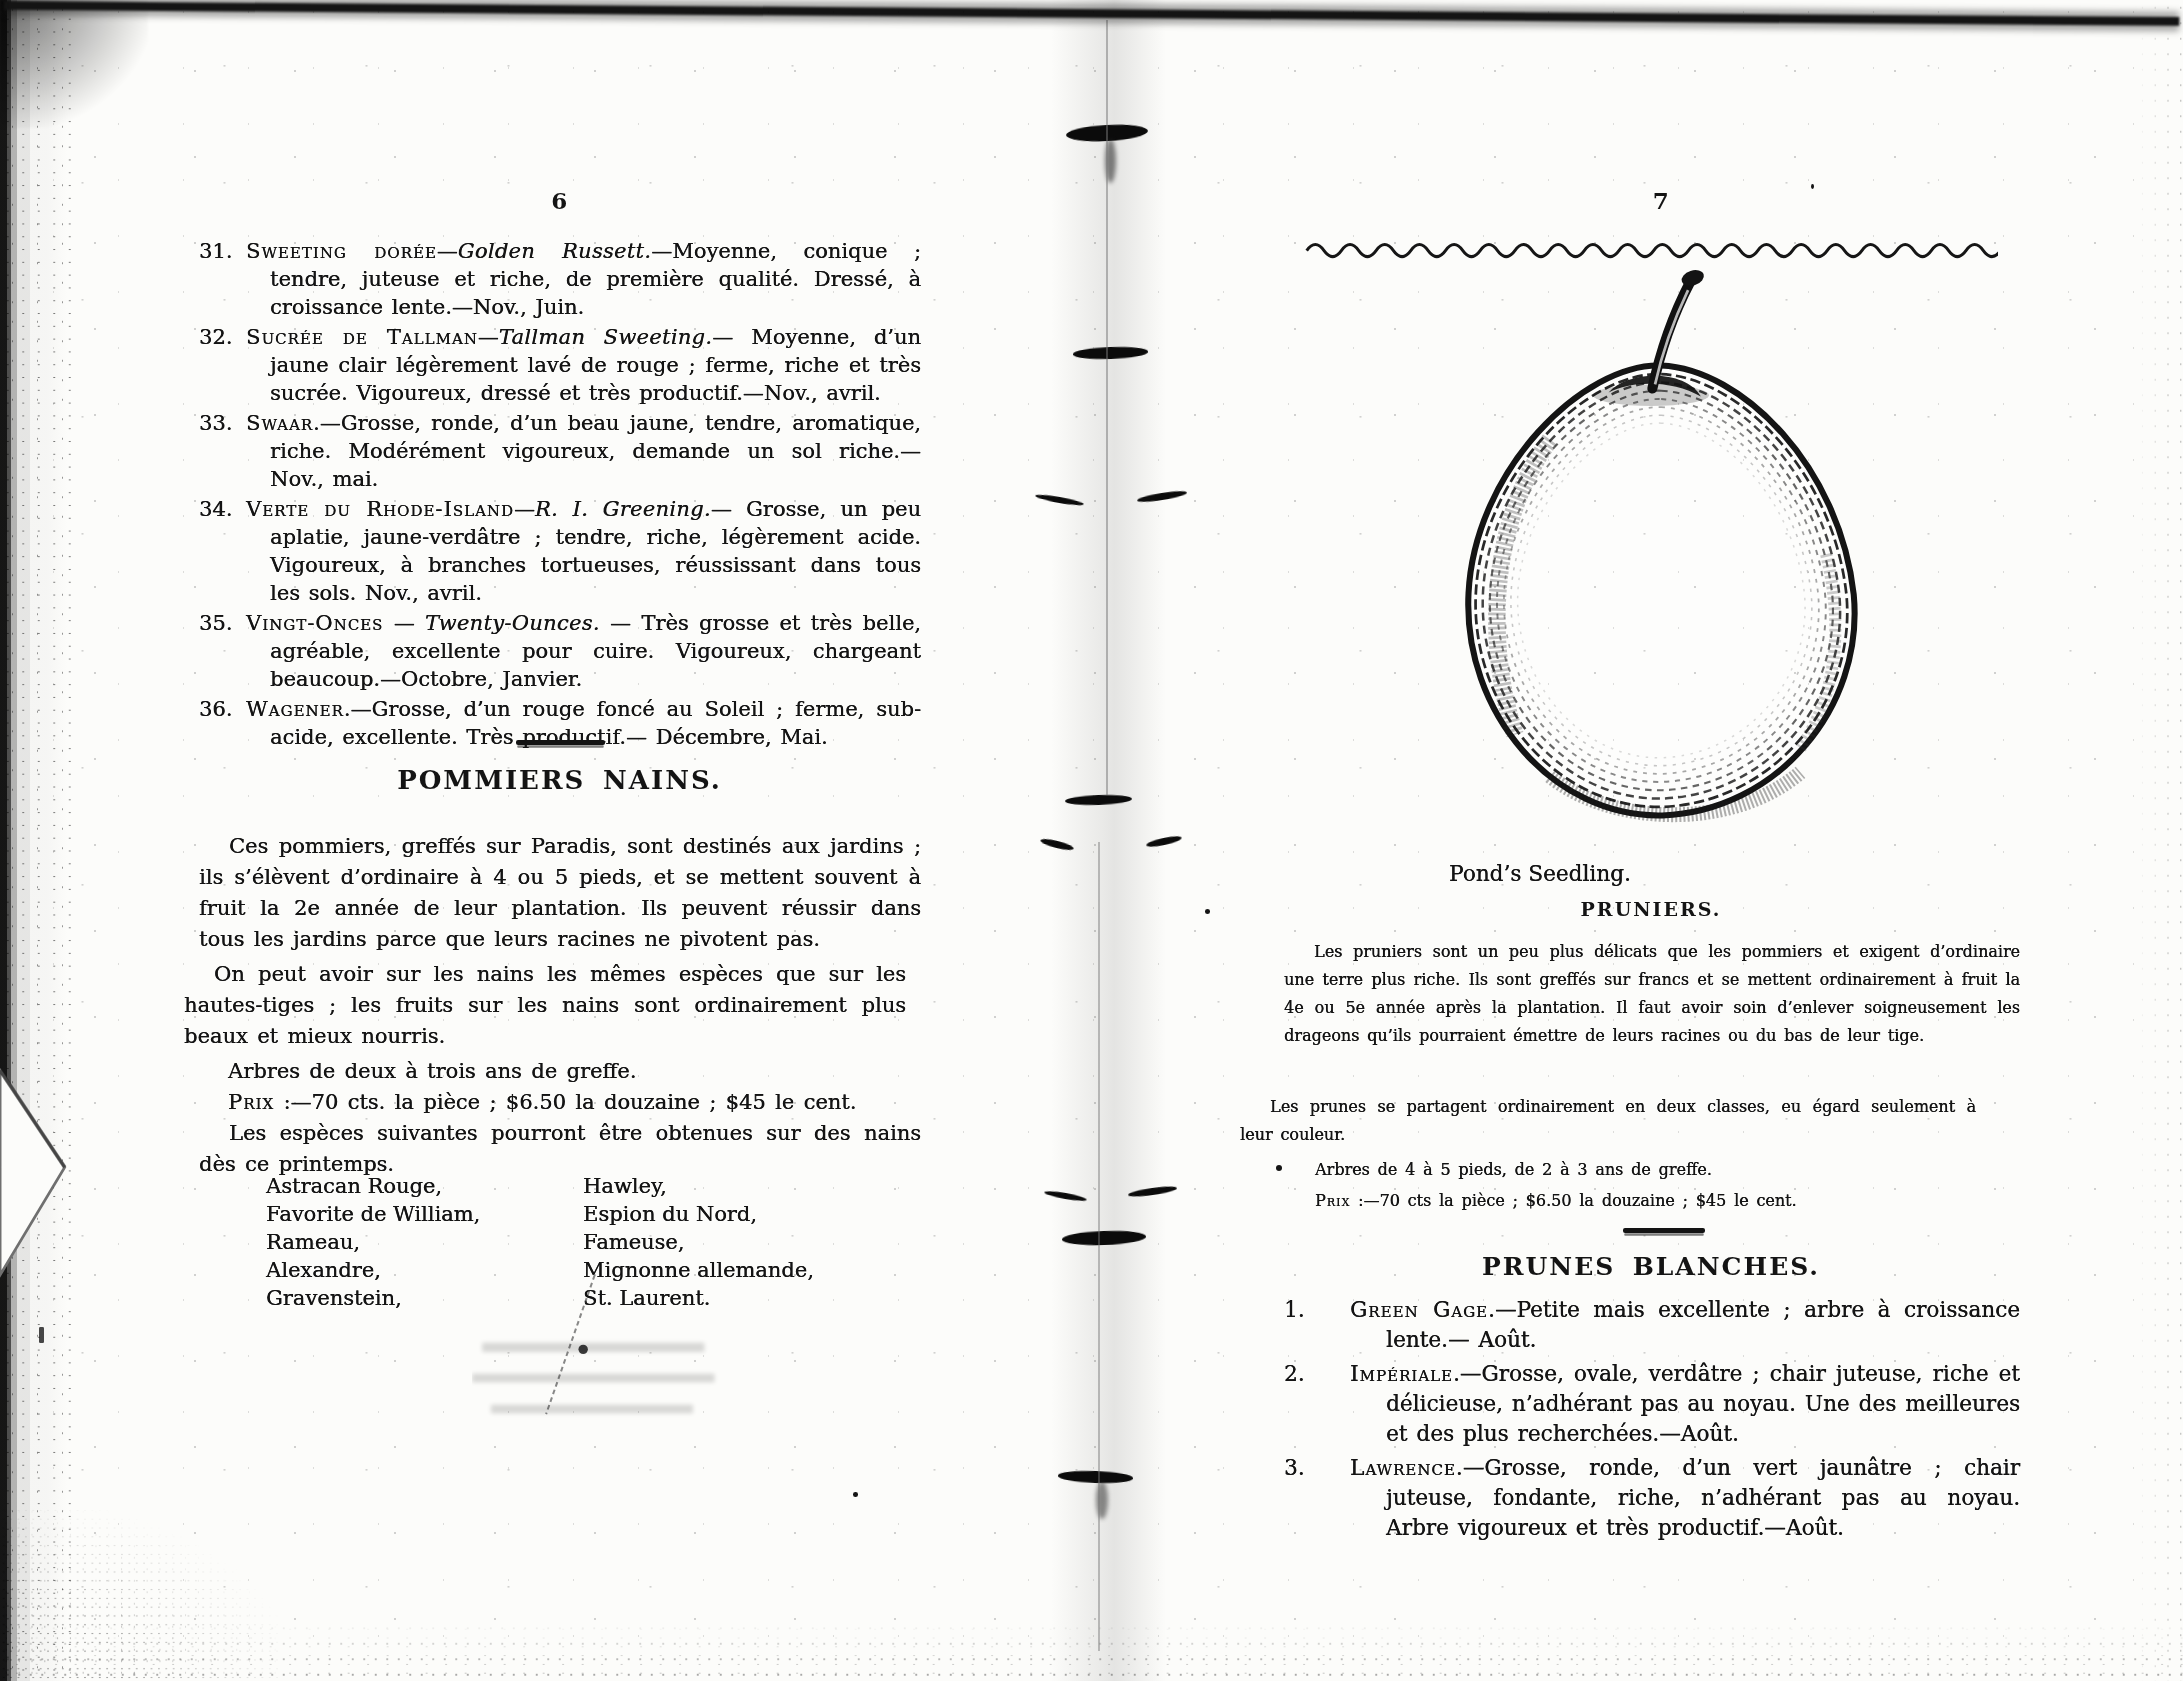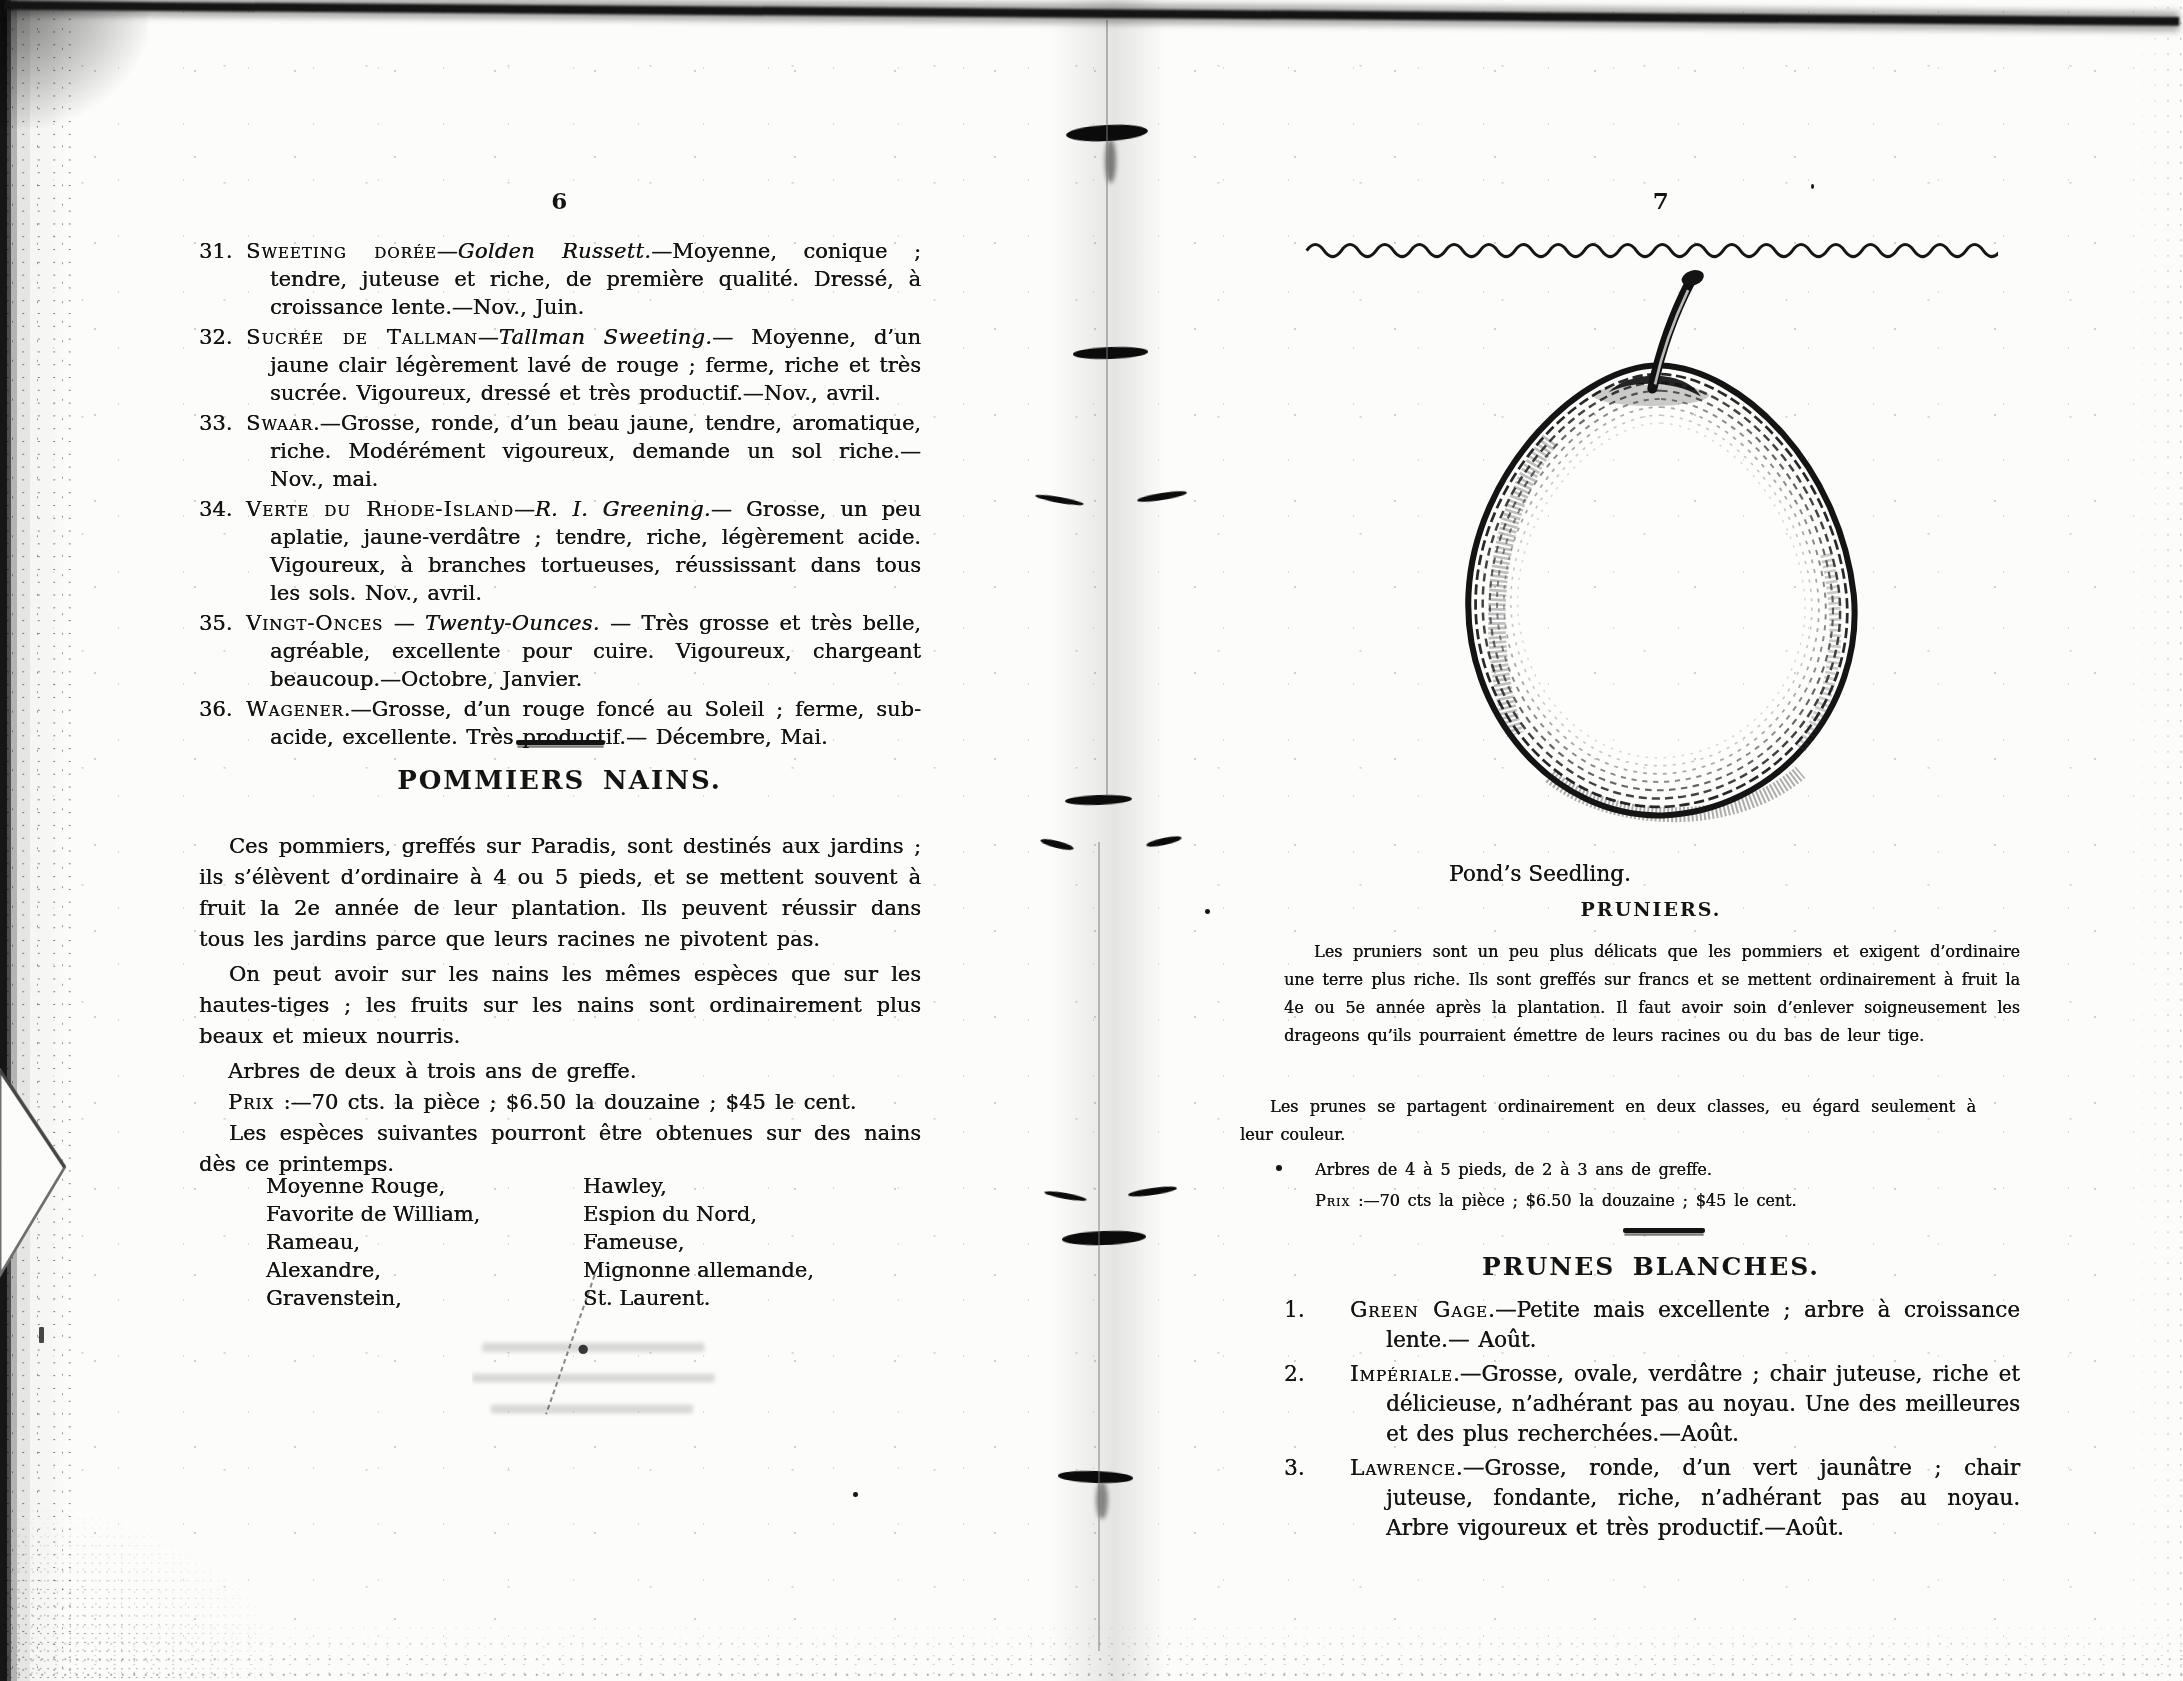--- a/index.html
+++ b/index.html
@@ -180,32 +180,32 @@
     </div>
   </div>
 
   <div class="abs shortrule" style="left:516px;top:740px;width:89px;height:4.7px"></div>
 
   <div class="abs heading" style="left:199px;top:765px;width:721px;font-size:26px">
     <span>POMMIERS NAINS.</span>
   </div>
 
   <div class="abs bodytext p6-body indent" style="left:199px;top:811px;width:722px">Ces pommiers, greffés sur Paradis, sont destinés aux jardins ; ils s’élèvent d’ordinaire à 4 ou 5 pieds, et se mettent souvent à fruit la 2e année de leur plantation.  Ils peuvent réussir dans tous les jardins parce que leurs racines ne pivotent pas.</div>
-  <div class="abs bodytext p6-body indent" style="left:199px;top:939px;width:722px">On peut avoir sur les nains les mêmes espèces que sur les hautes-tiges ; les fruits sur les nains sont ordinairement plus beaux et mieux nourris.</div>
+  <div class="abs bodytext p6-body indent" style="left:184px;top:939px;width:722px">On peut avoir sur les nains les mêmes espèces que sur les hautes-tiges ; les fruits sur les nains sont ordinairement plus beaux et mieux nourris.</div>
   <div class="abs bodytext p6-body" style="left:228px;top:1036px;width:693px;text-align:left">Arbres de deux à trois ans de greffe.</div>
 
   <div class="abs bodytext p6-body" style="left:228px;top:1067px;width:693px;text-align:left">
     <span class="sc">Prix</span><span> :—70 cts. la pièce ; $6.50 la douzaine ; $45 le cent.</span>
   </div>
 
   <div class="abs bodytext p6-body indent" style="left:199px;top:1098px;width:722px">Les espèces suivantes pourront être obtenues sur des nains dès ce printemps.</div>
 
   <div class="abs" style="left:266px;top:1172px;width:660px;display:flex">
     <div class="vlist" style="width:317px">
-      <div>Moyenne Rouge,</div>
+      <div>Astracan Rouge,</div>
       <div>Favorite de William,</div>
       <div>Rameau,</div>
       <div>Alexandre,</div>
       <div>Gravenstein,</div>
     </div>
     <div class="vlist" style="width:317px">
       <div>Hawley,</div>
       <div>Espion du Nord,</div>
       <div>Fameuse,</div>
       <div>Mignonne allemande,</div>

